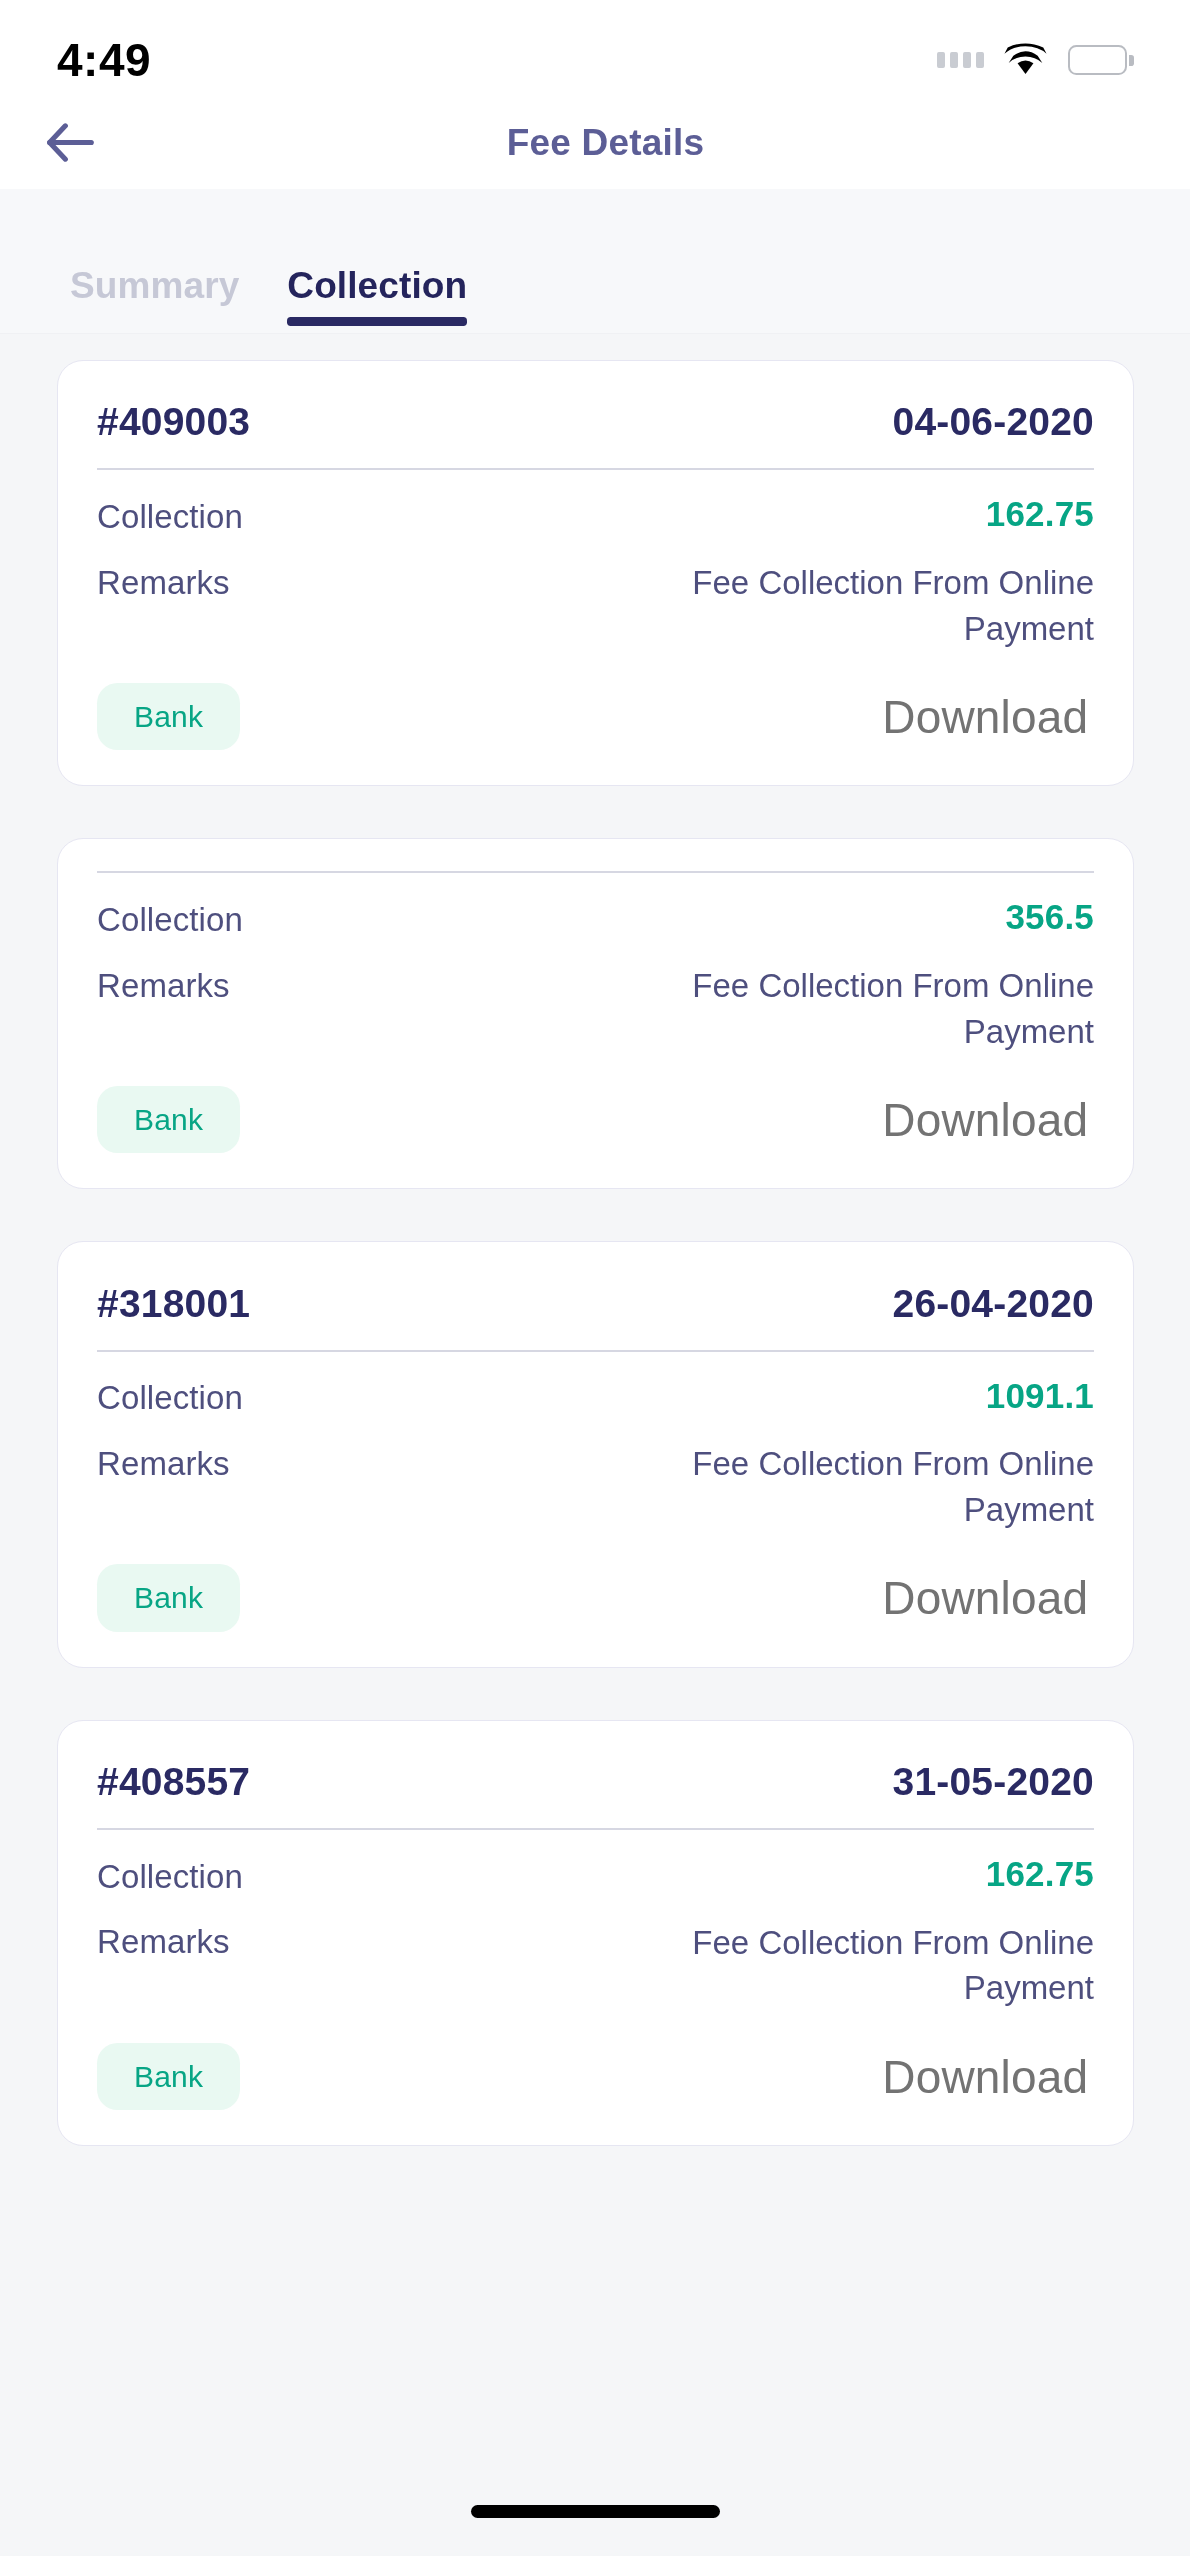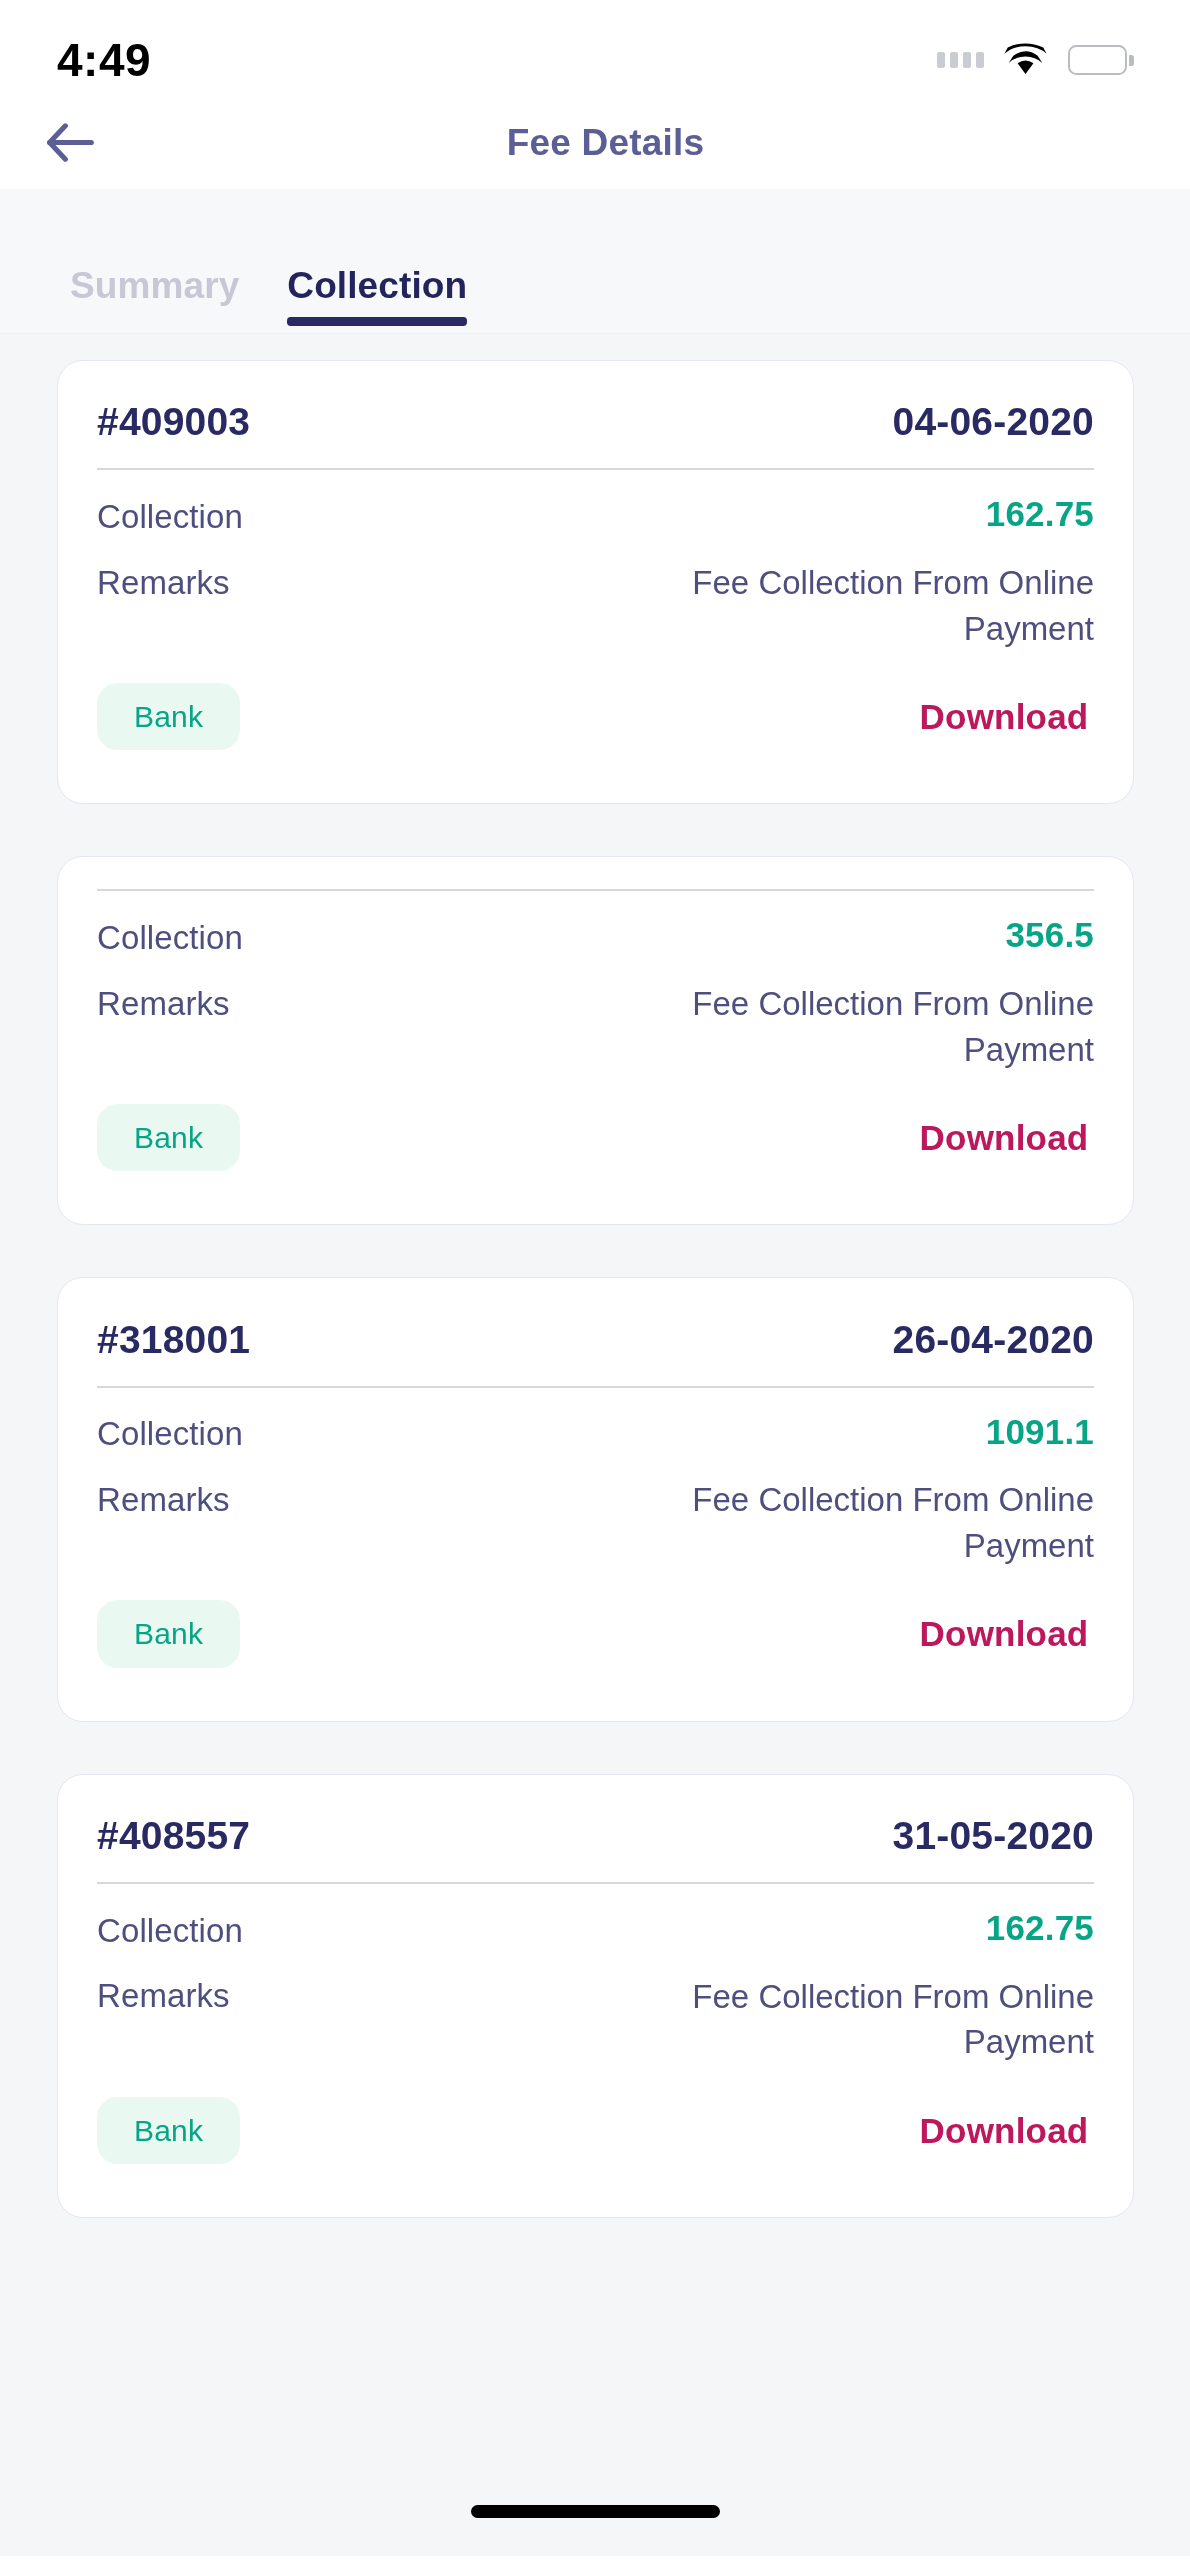--- a/index.html
+++ b/index.html
@@ -138,21 +138,21 @@
     flex: 1 1 auto;
     background: #f5f6f8;
     padding: 26px 57px 0 57px;
     overflow: hidden;
   }
 
   .card {
     background: #ffffff;
     border: 1.9px solid #e6e6f2;
     border-radius: 26px;
-    padding: 32px 39px 53px 39px;
+    padding: 32px 39px 35px 39px;
     margin-bottom: 52px;
   }
 
   .card-head {
     display: flex;
     align-items: center;
     justify-content: space-between;
     padding: 7.4px 0 24px 0;
   }
   .card-id {
@@ -213,23 +213,23 @@
   .mode-badge {
     background: #e9f9f2;
     color: #07a585;
     font-size: 30px;
     font-weight: 400;
     border-radius: 20.4px;
     padding: 16.7px 37px;
     letter-spacing: 0.2px;
   }
   .download-link {
-    font-size: 35px;
-    font-weight: 700;
-    color: #be185d;
+    font-size: 46px;
+    font-weight: 400;
+    color: #737373;
     letter-spacing: 0.2px;
     cursor: pointer;
     padding-right: 5.6px;
   }
 
   
   .home-bar-area {
     flex: 0 0 auto;
     height: 89px;
     background: #f5f6f8;

